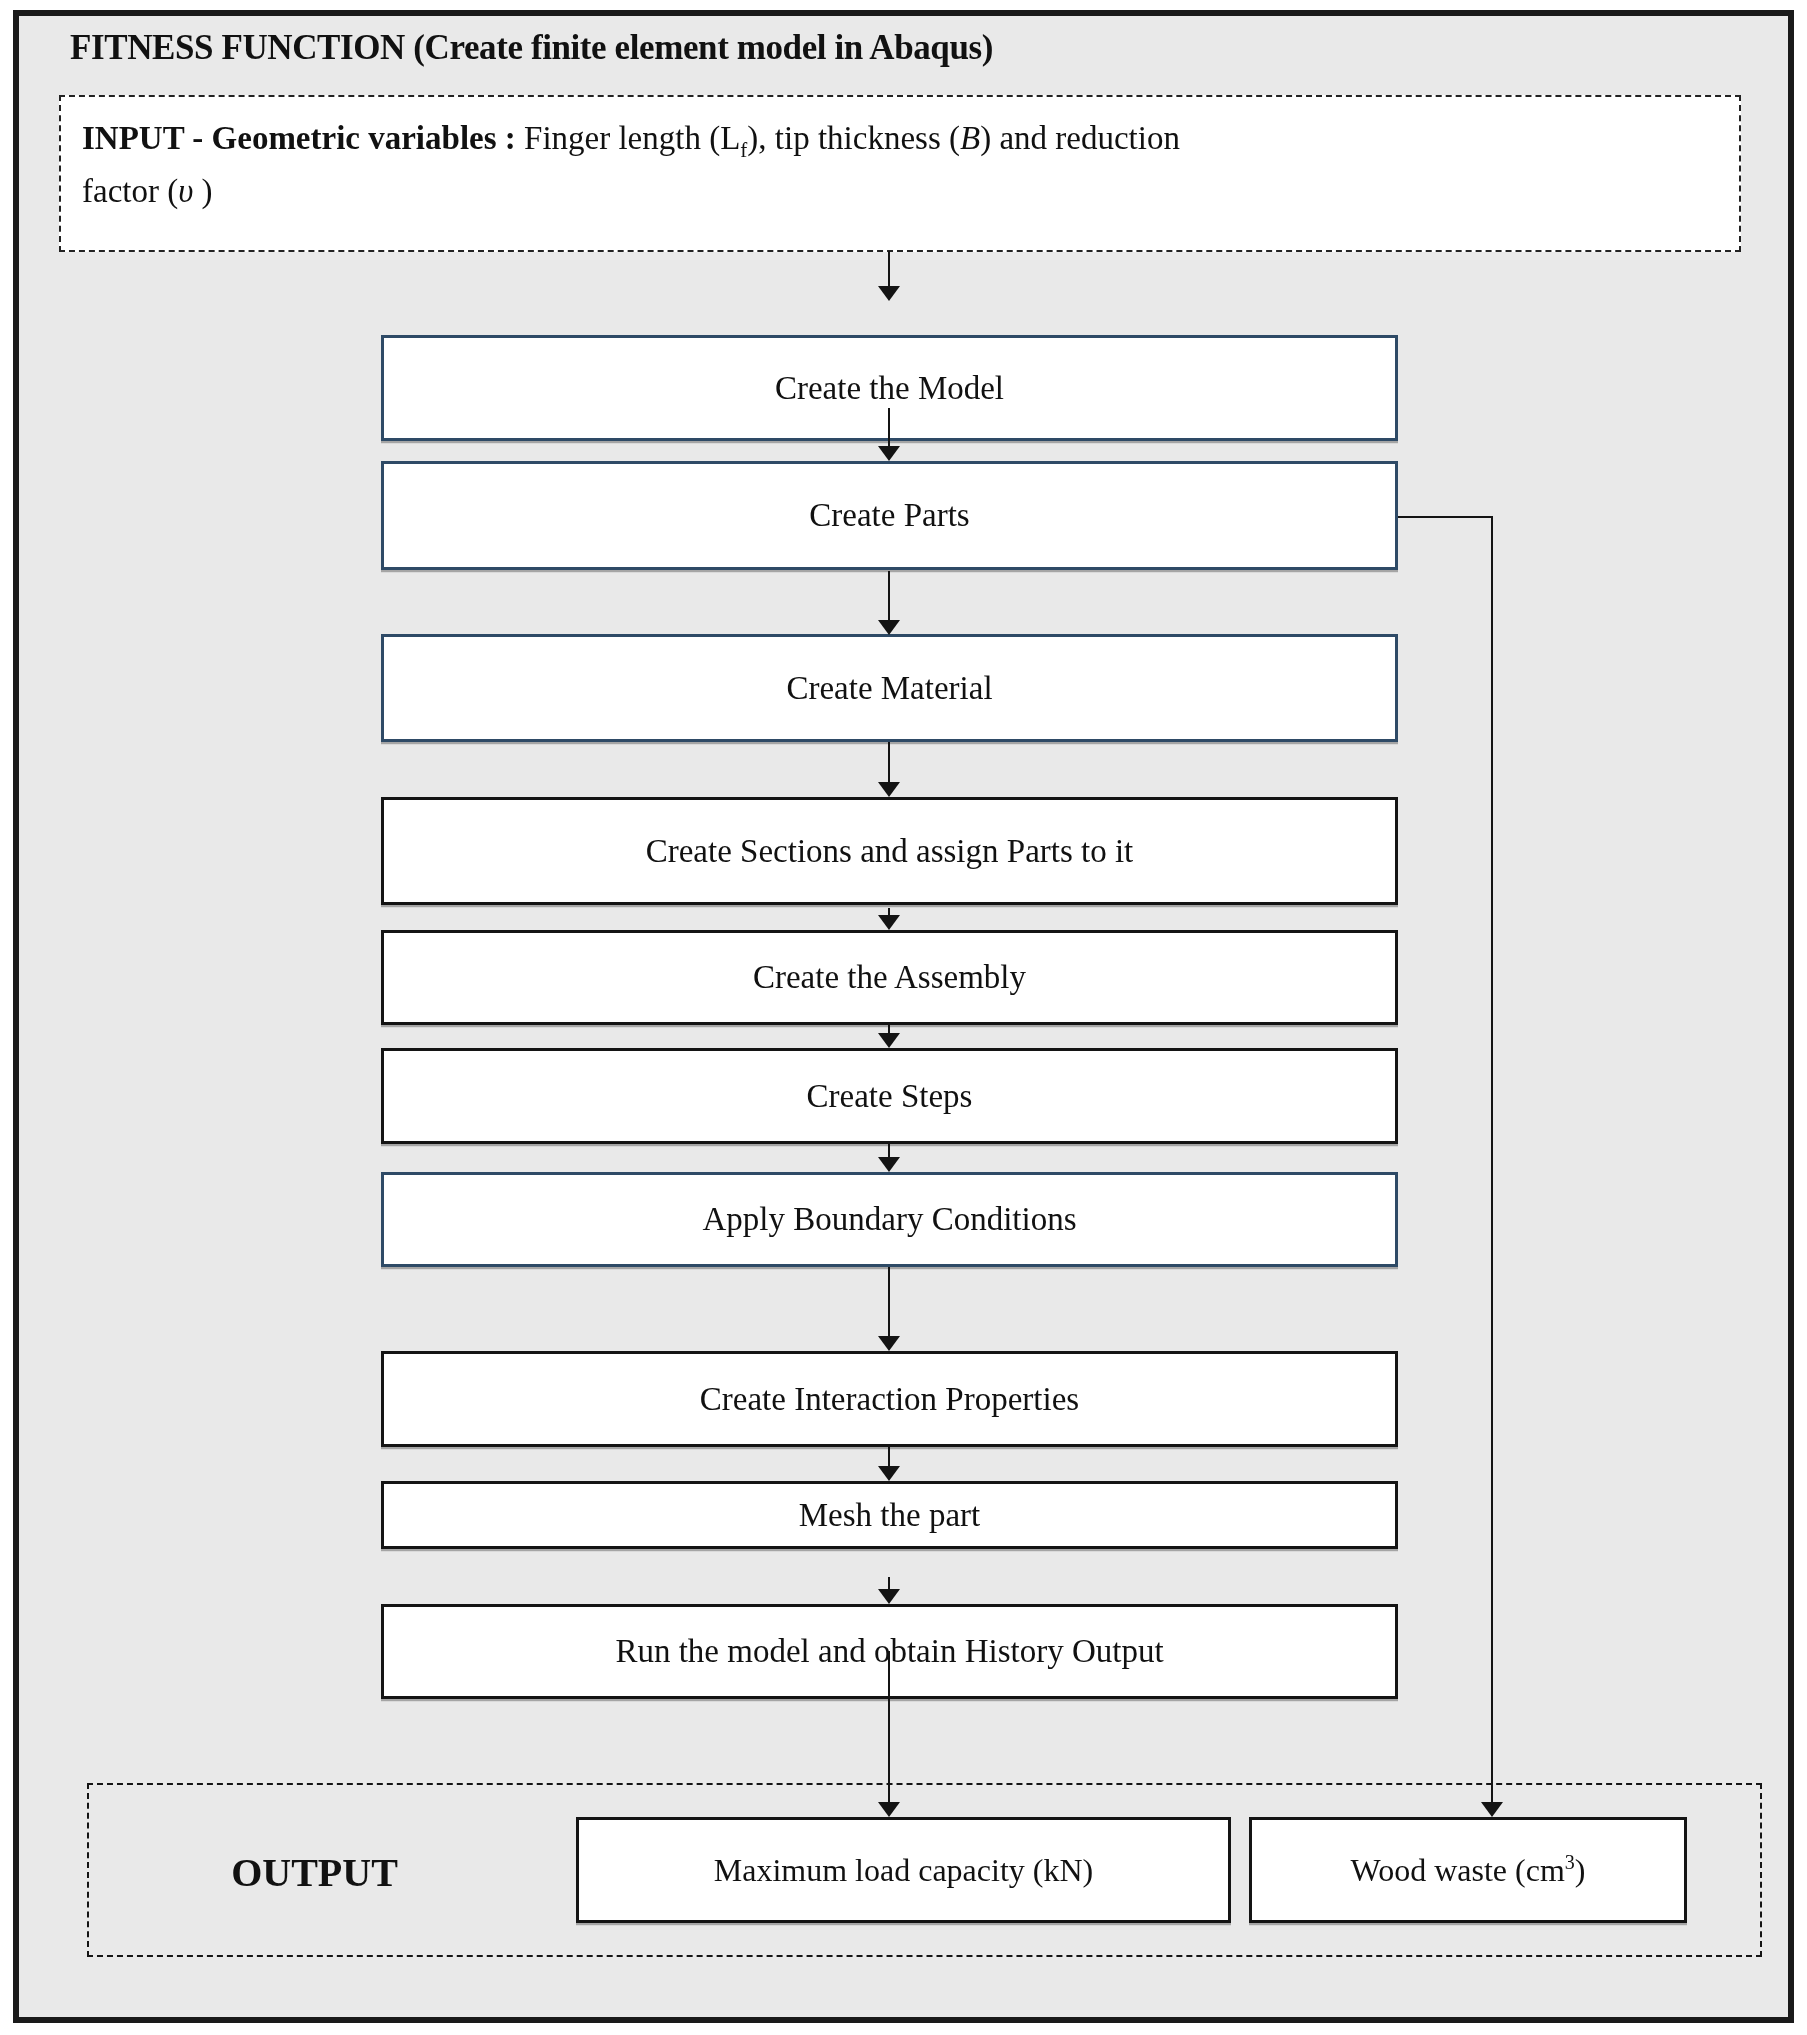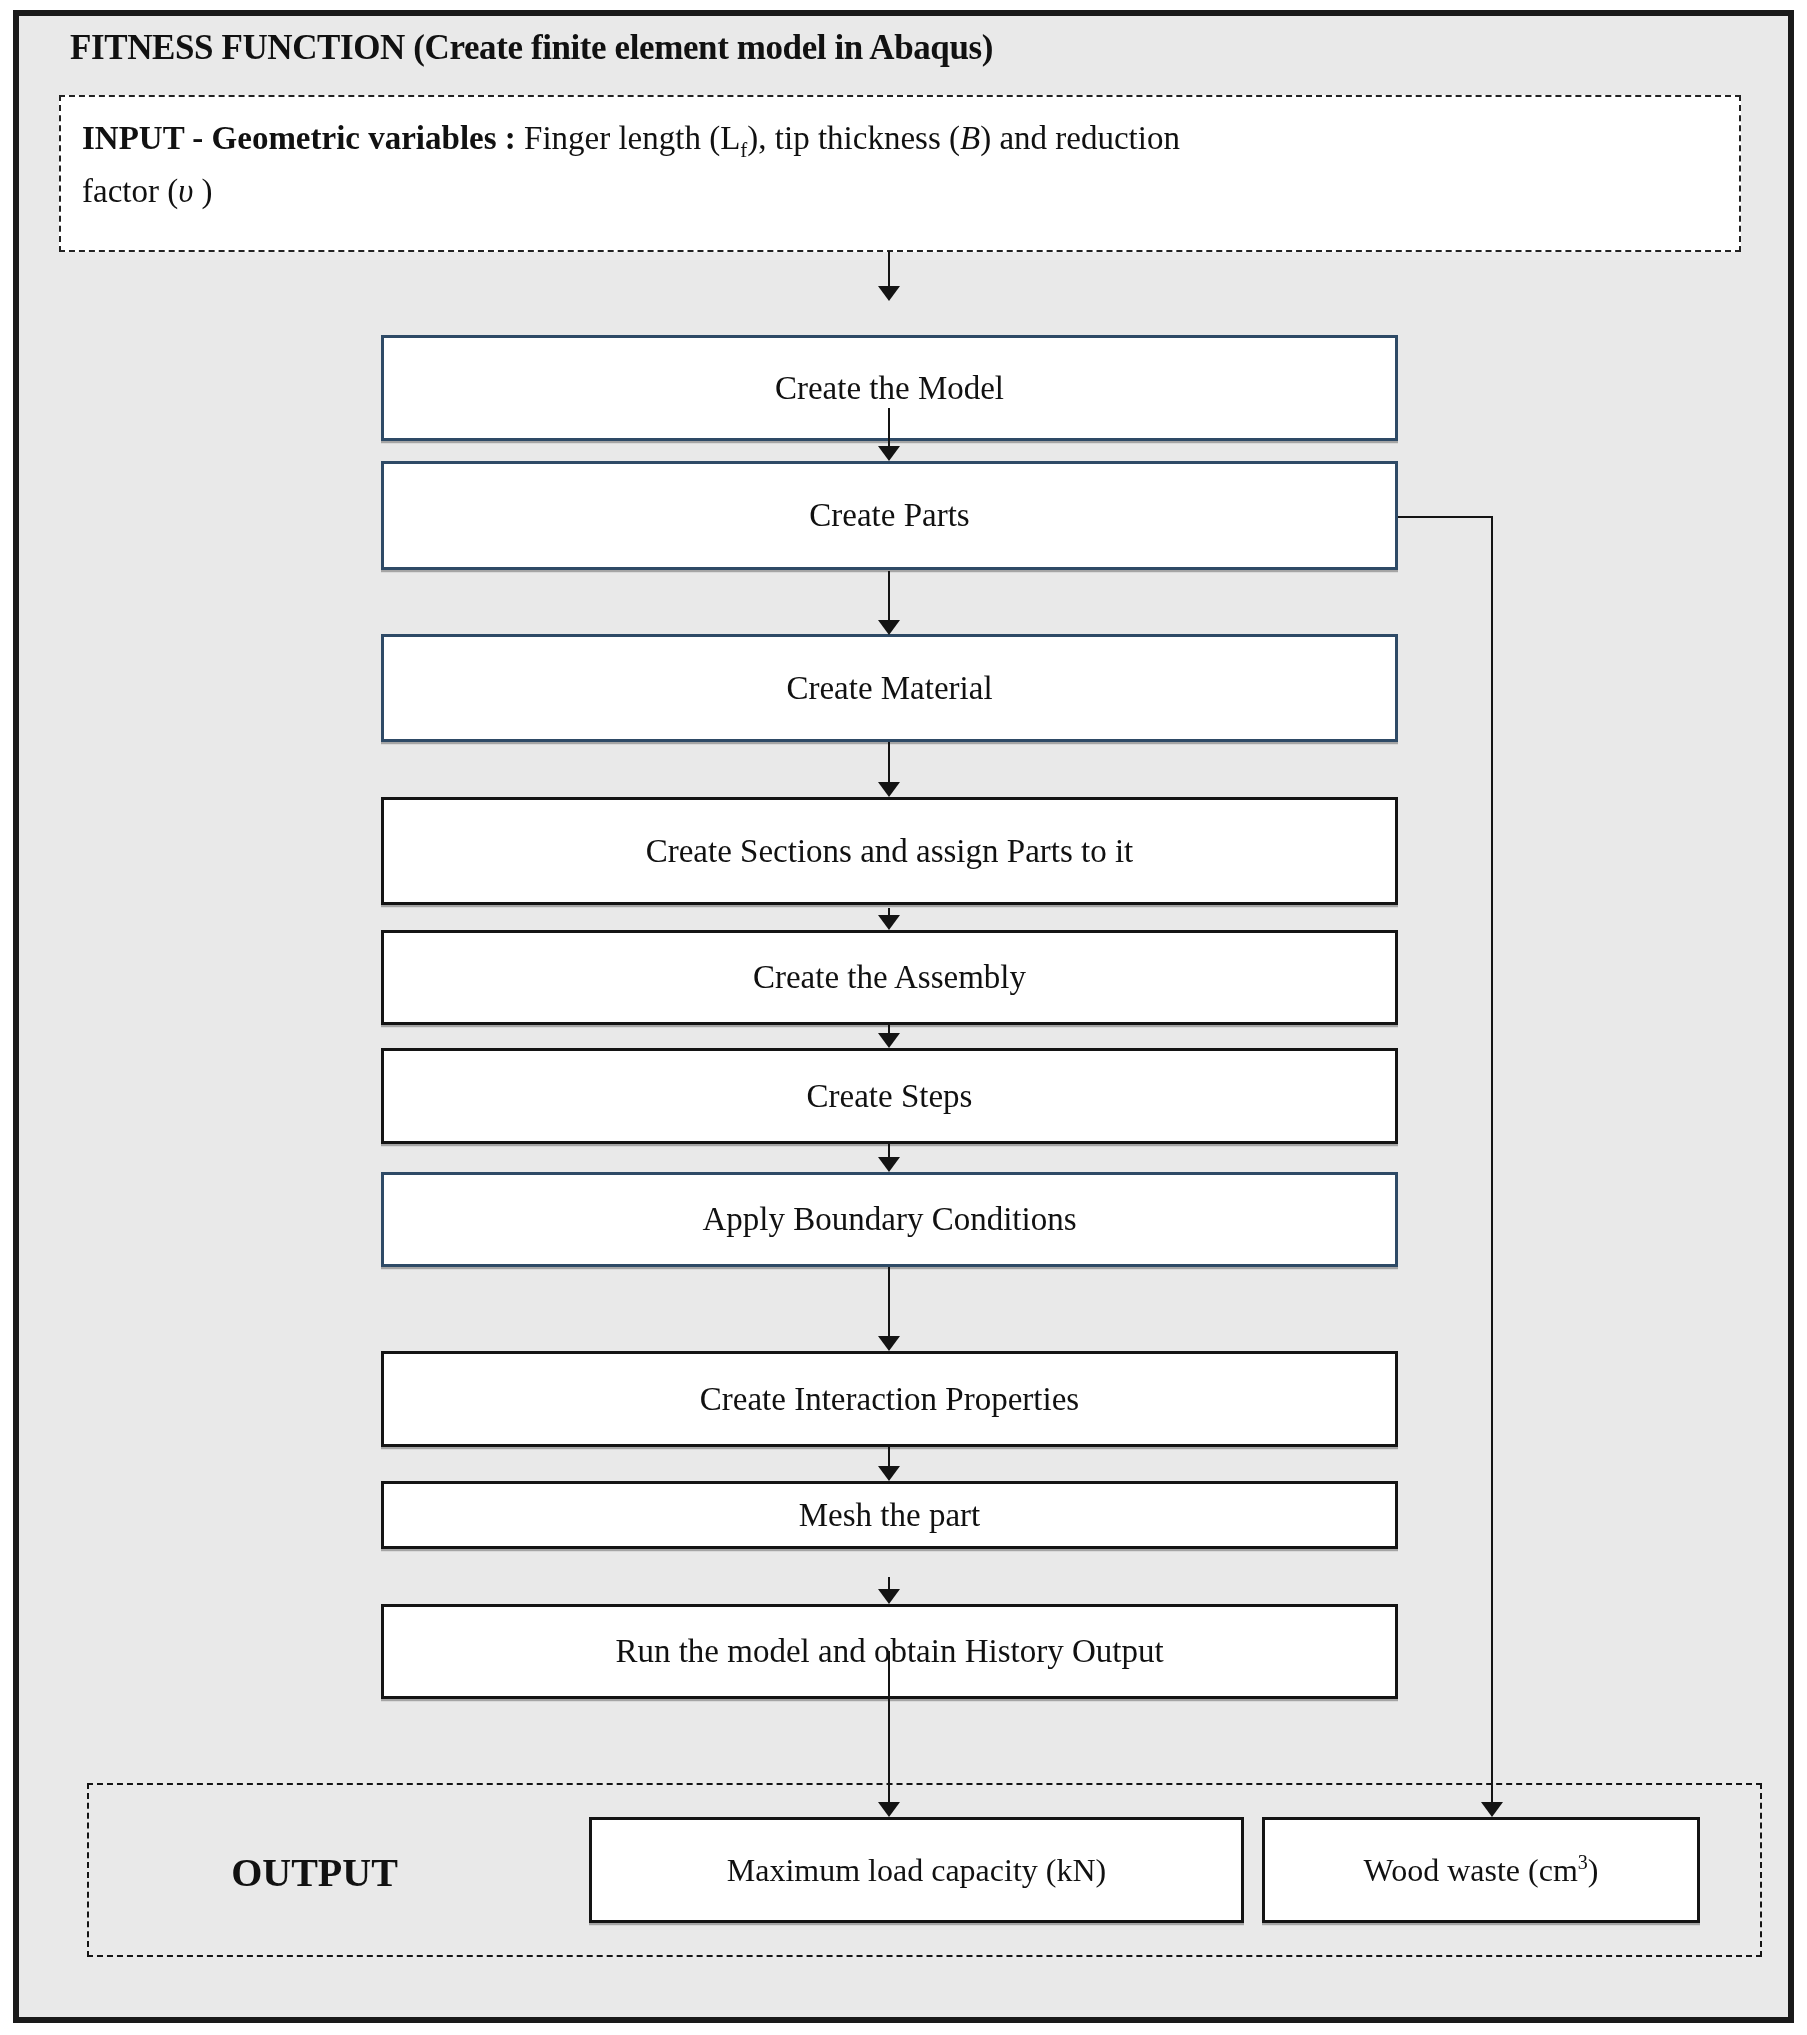--- a/index.html
+++ b/index.html
@@ -43,21 +43,20 @@
   }
   .output-label {
     position:absolute; left:148px; top:1849px; width:333px; text-align:center;
     font-size:40px; font-weight:bold;
   }
   .out-box {
     position:absolute; top:1817px; height:106px; box-sizing:border-box;
     background:#ffffff; border:3.7px solid #141414; display:flex; align-items:center;
     justify-content:center; font-size:32px; z-index:2;
     box-shadow:0 2.2px 0 rgba(40,40,40,0.35);
-    margin-left:13px;
   }
   .out-box sup { font-size:20px; }
 </style>
 </head>
 <body>
 
 <div class="stage">
   <div class="frame"></div>
 
   <div class="title">FITNESS FUNCTION (Create finite element model in Abaqus)</div>

